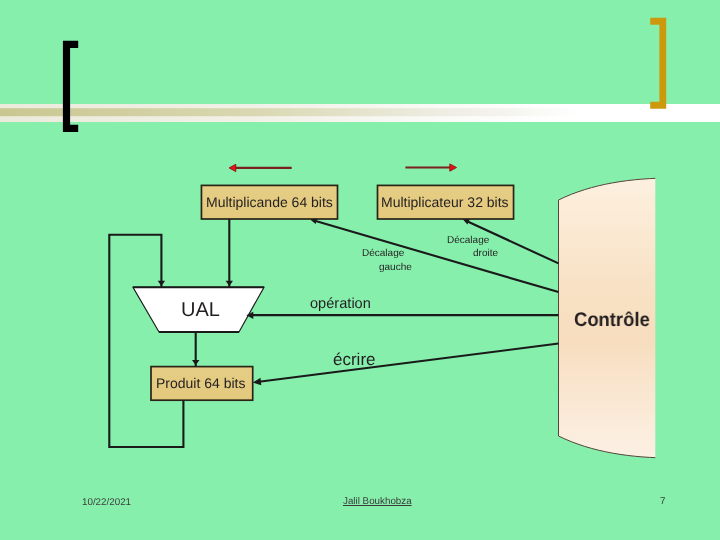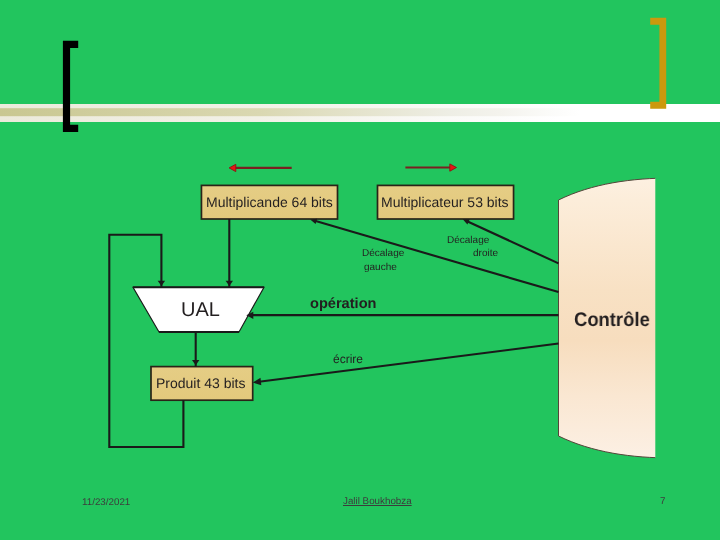--- a/index.html
+++ b/index.html
@@ -1,19 +1,19 @@
 <!DOCTYPE html>
 <html><head>
 <meta charset="utf-8">
 <style>
   html,body{margin:0;padding:0;background:#ffffff;}
   body{width:720px;height:540px;overflow:hidden;
        font-family:"Liberation Sans",sans-serif;
        -webkit-font-smoothing:antialiased;}
-  #slide{position:relative;width:720px;height:540px;background:#22c55e;}
+  #slide{position:relative;width:720px;height:540px;background:#86efac;}
   svg.layer{position:absolute;left:0;top:0;width:720px;height:540px;overflow:visible;}
 
   .txt{position:absolute;white-space:nowrap;color:#231f20;
        -webkit-font-smoothing:antialiased;text-rendering:geometricPrecision;
        will-change:transform;}
 
   .boxtext{font-size:14px;}
   .ual-text{font-size:20px;}
   .ctrl-text{font-size:19.6px;font-weight:bold;transform:scaleX(0.94);transform-origin:left top;}
   .edge-text{font-size:10px;line-height:13.5px;}
@@ -109,34 +109,34 @@
 
     <g>
       <line x1="291.7" y1="167.9" x2="234" y2="167.9" stroke="#7a2020" stroke-width="2.1"></line>
       <path d="M 229.1 167.9 L 235.8 164.3 L 235.8 171.6 Z" fill="#e81414" stroke="#8d1414" stroke-width="0.9" stroke-linejoin="miter"></path>
       <line x1="405.4" y1="167.5" x2="452" y2="167.5" stroke="#7a2020" stroke-width="2.1"></line>
       <path d="M 456.5 167.5 L 449.8 163.9 L 449.8 171.2 Z" fill="#e81414" stroke="#8d1414" stroke-width="0.9" stroke-linejoin="miter"></path>
     </g>
   </svg>
 
   <div class="txt boxtext" style="left:205.6px;top:193.6px;">Multiplicande 64 bits</div>
-  <div class="txt boxtext" style="left:381.3px;top:193.6px;">Multiplicateur 53 bits</div>
-  <div class="txt boxtext" style="left:155.9px;top:374.8px;">Produit 43 bits</div>
+  <div class="txt boxtext" style="left:381.3px;top:193.6px;">Multiplicateur 32 bits</div>
+  <div class="txt boxtext" style="left:155.9px;top:374.8px;">Produit 64 bits</div>
 
   <div class="txt ual-text" style="left:180.6px;top:298.9px;">UAL</div>
 
   <div class="txt ctrl-text" style="left:573.6px;top:309.0px;">Contrôle</div>
 
   <div class="txt edge-text" style="left:361.7px;top:247.2px;">Décalage</div>
-  <div class="txt edge-text" style="left:364px;top:260.6px;">gauche</div>
+  <div class="txt edge-text" style="left:379px;top:260.6px;">gauche</div>
 
   <div class="txt edge-text" style="left:446.8px;top:233.8px;">Décalage</div>
   <div class="txt edge-text" style="left:473px;top:247.2px;">droite</div>
 
-  <div class="txt edge-text" style="left:310px;top:297.5px;font-size:14.6px;font-weight:bold;">opération</div>
+  <div class="txt edge-text" style="left:310px;top:297.5px;font-size:14.6px;">opération</div>
 
-  <div class="txt edge-text" style="left:333.4px;top:352.8px;font-size:12px;">écrire</div>
+  <div class="txt edge-text" style="left:333.4px;top:352.8px;font-size:17px;">écrire</div>
 
-  <div class="txt foot" style="left:82.0px;top:496.7px;">11/23/2021</div>
+  <div class="txt foot" style="left:82.0px;top:496.7px;">10/22/2021</div>
   <div class="txt foot" style="left:342.6px;top:496.3px;text-decoration:underline;">Jalil Boukhobza</div>
   <div class="txt foot" style="left:659.8px;top:496.3px;">7</div>
 
 </div>
 
 </body></html>

